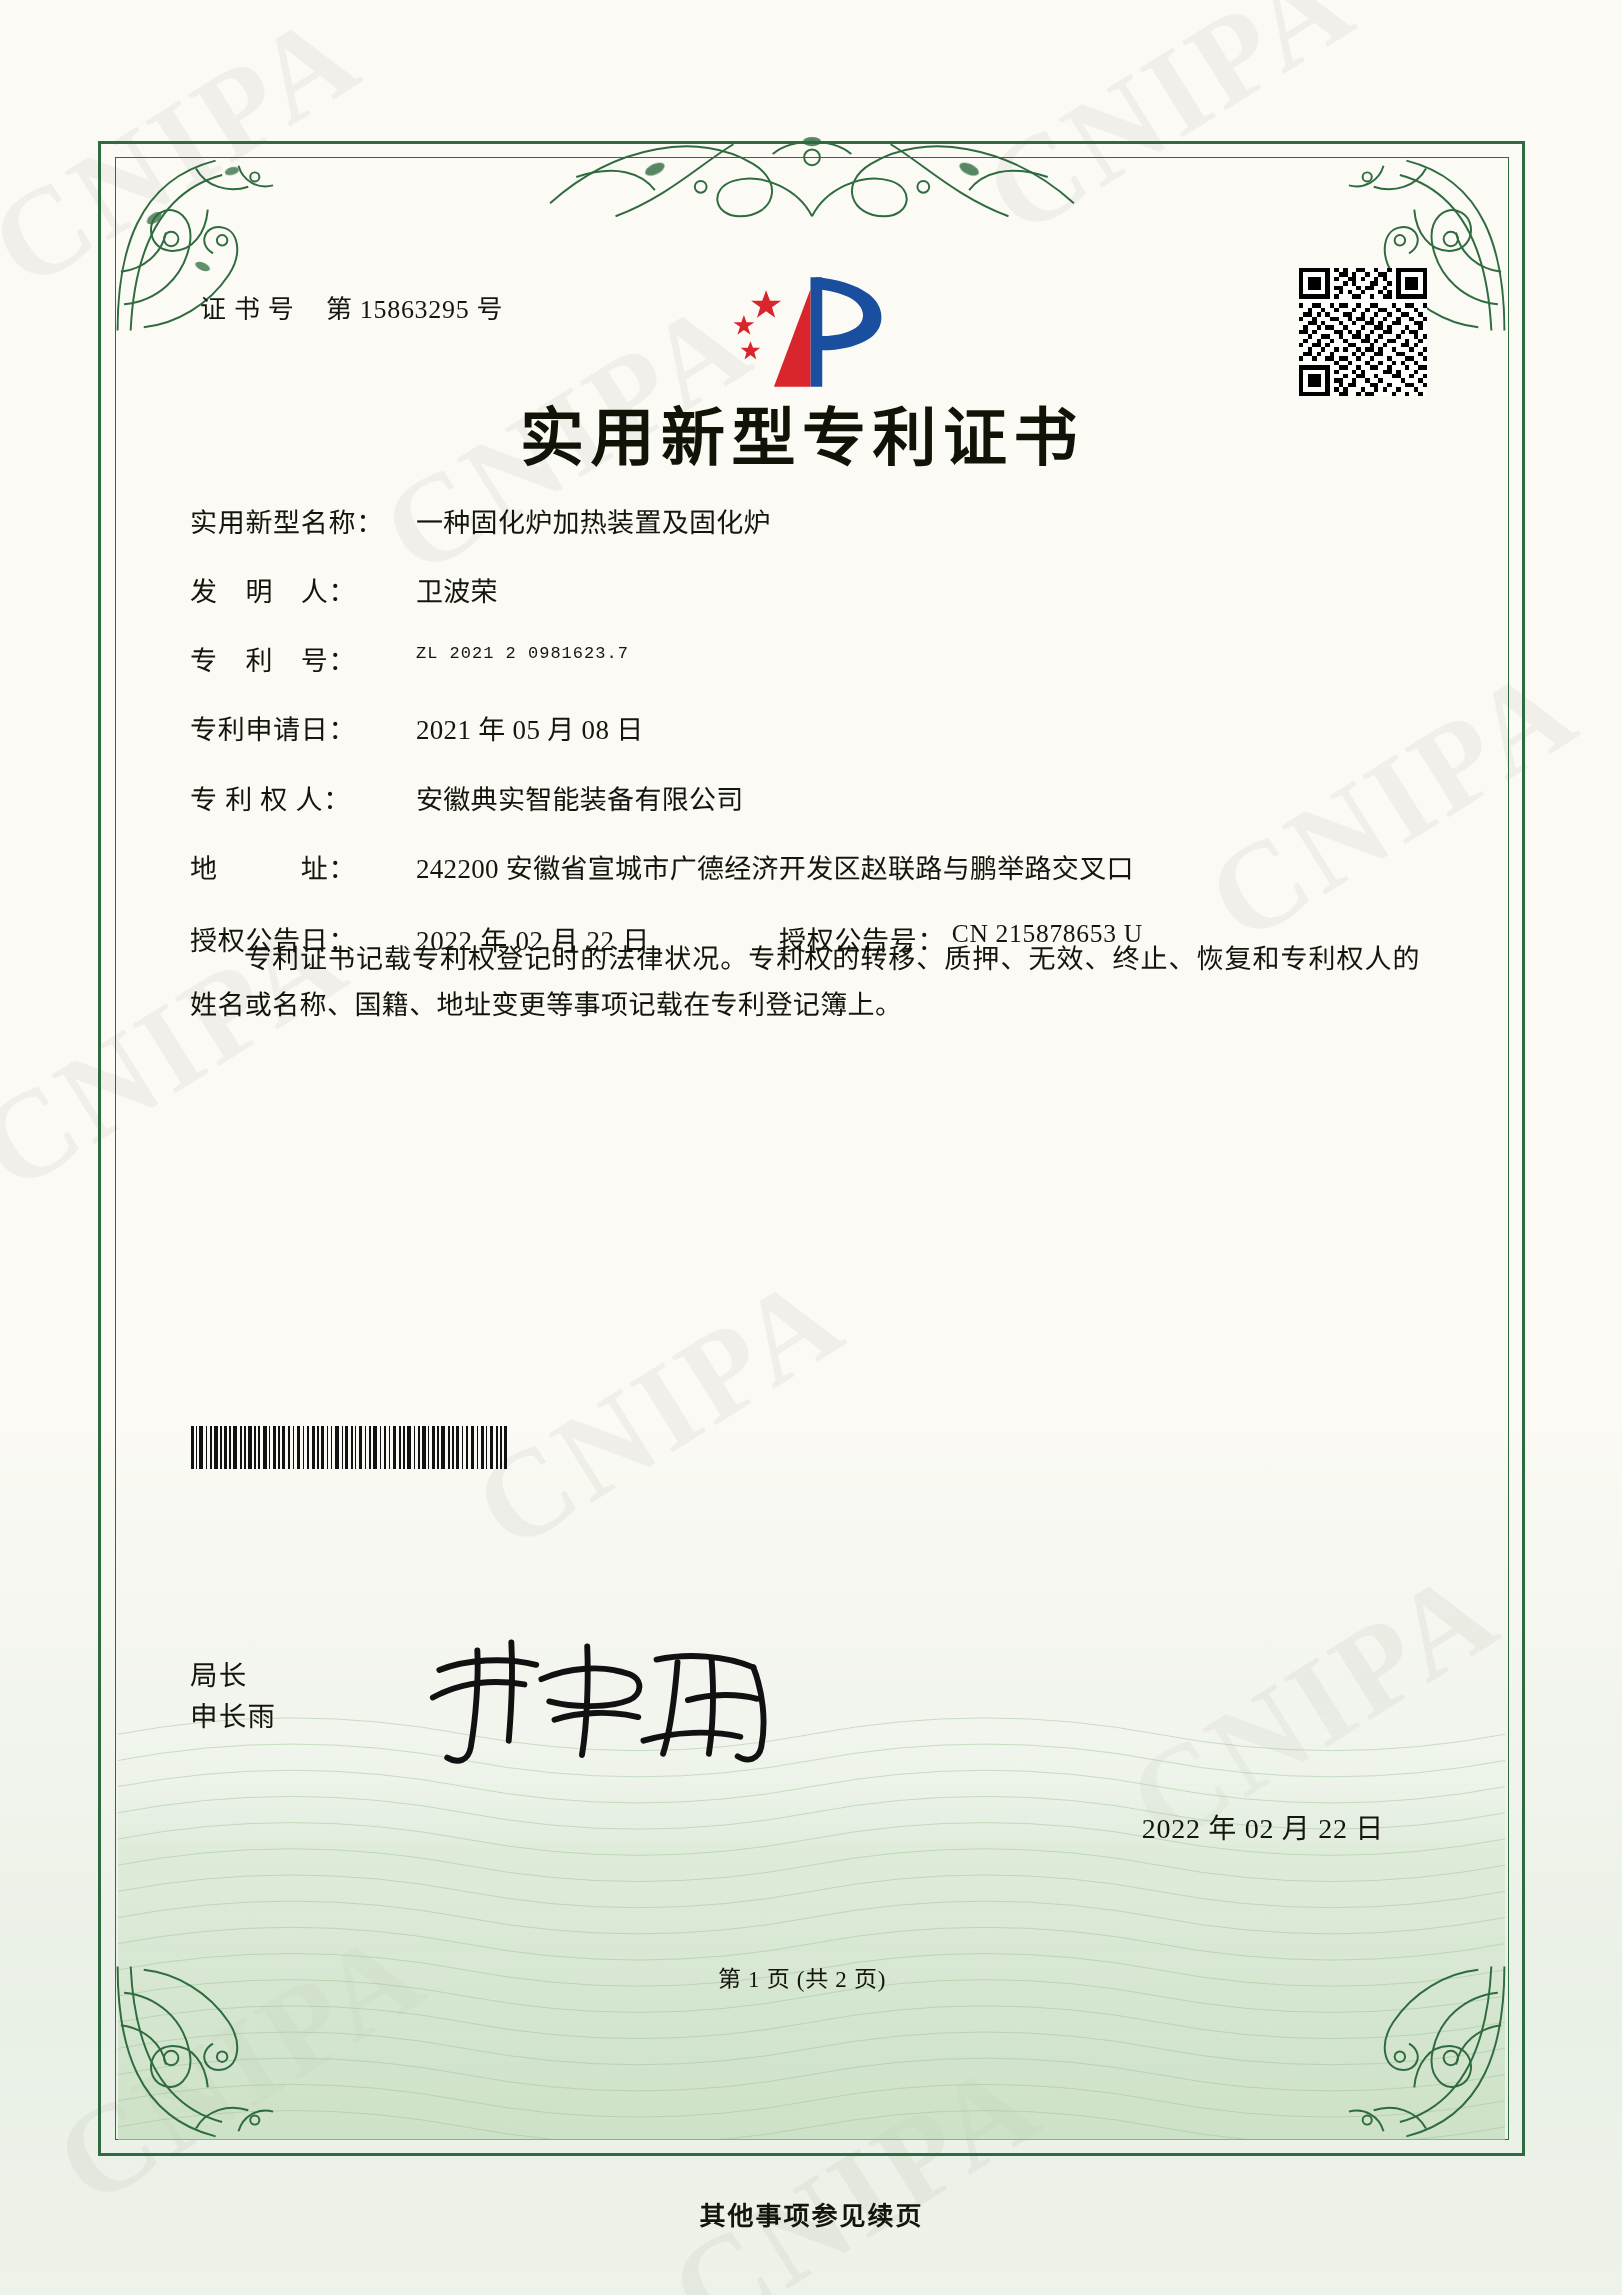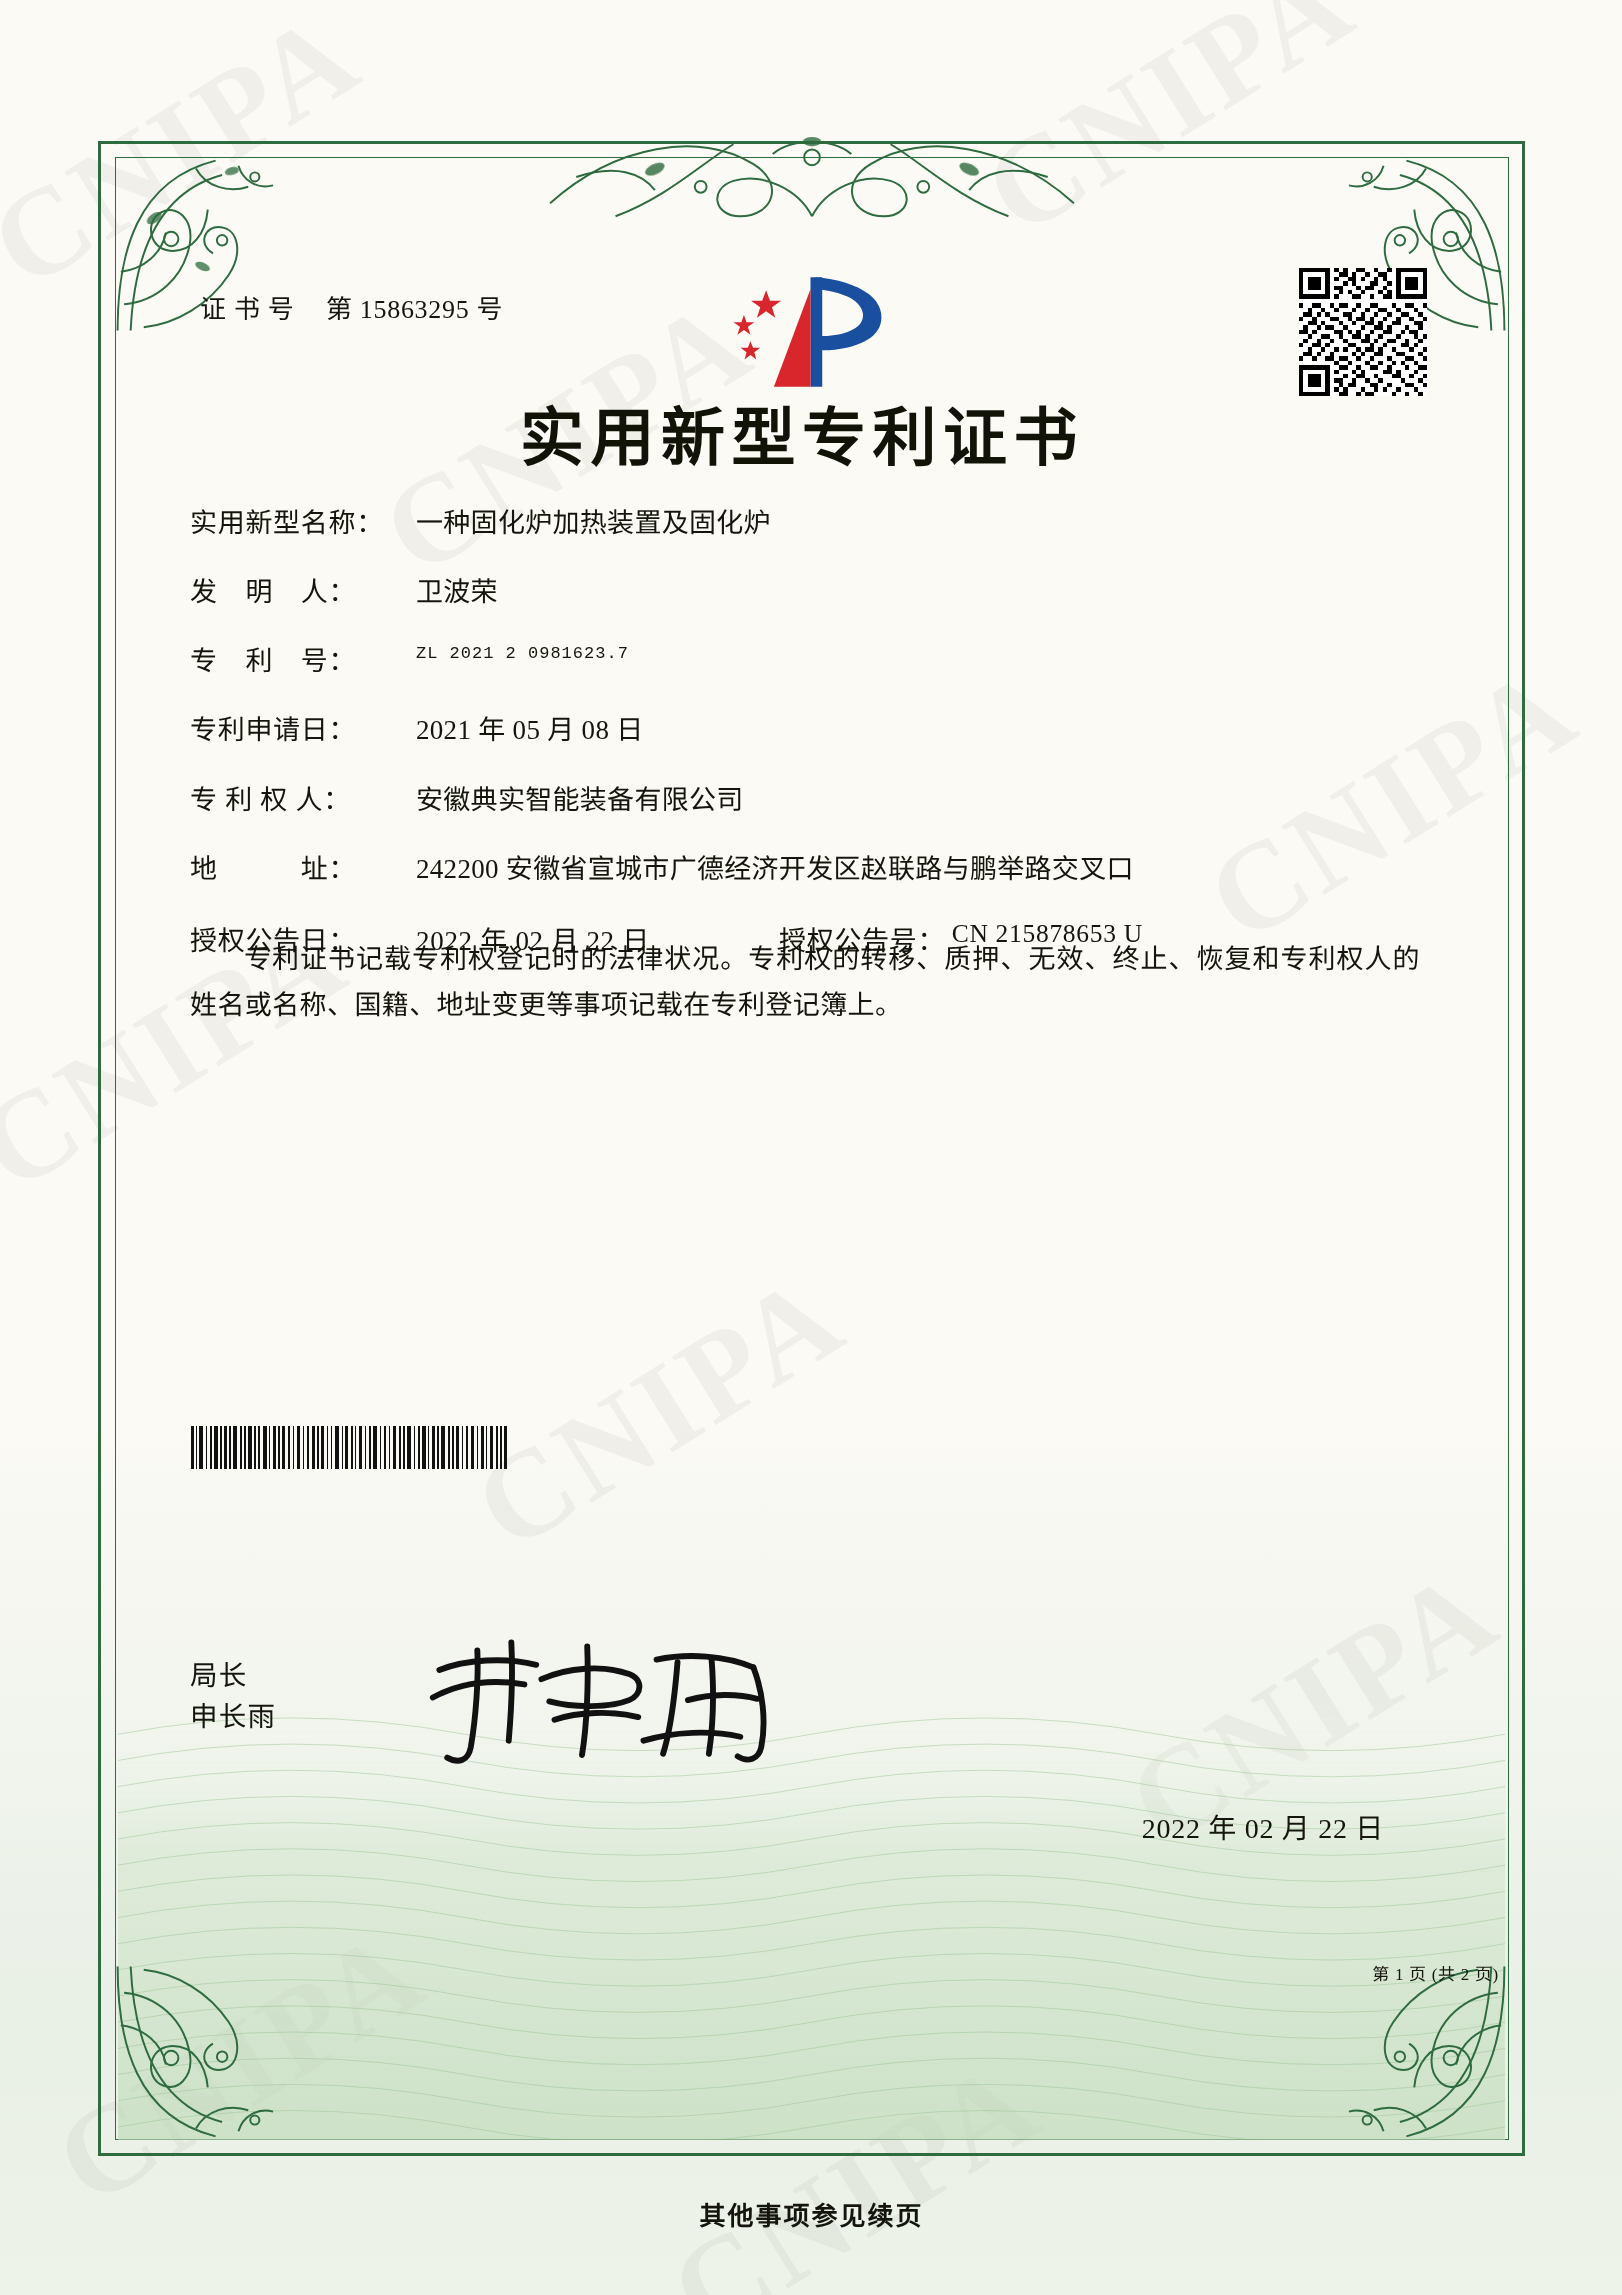--- a/index.html
+++ b/index.html
@@ -249,22 +249,22 @@
     font-size: 28px;
     color: #14150c;
     letter-spacing: 0.7px;
   }
 
   .page-num {
     position: absolute;
     left: 0;
     right: 0;
     top: 1803px;
-    text-align: right;
-    font-size: 17px;
+    text-align: center;
+    font-size: 23px;
     color: #14150c;
     letter-spacing: 0.7px;
   }
 
   .footer-note {
     position: absolute;
     left: 0;
     right: 0;
     top: 2195px;
     text-align: center;

